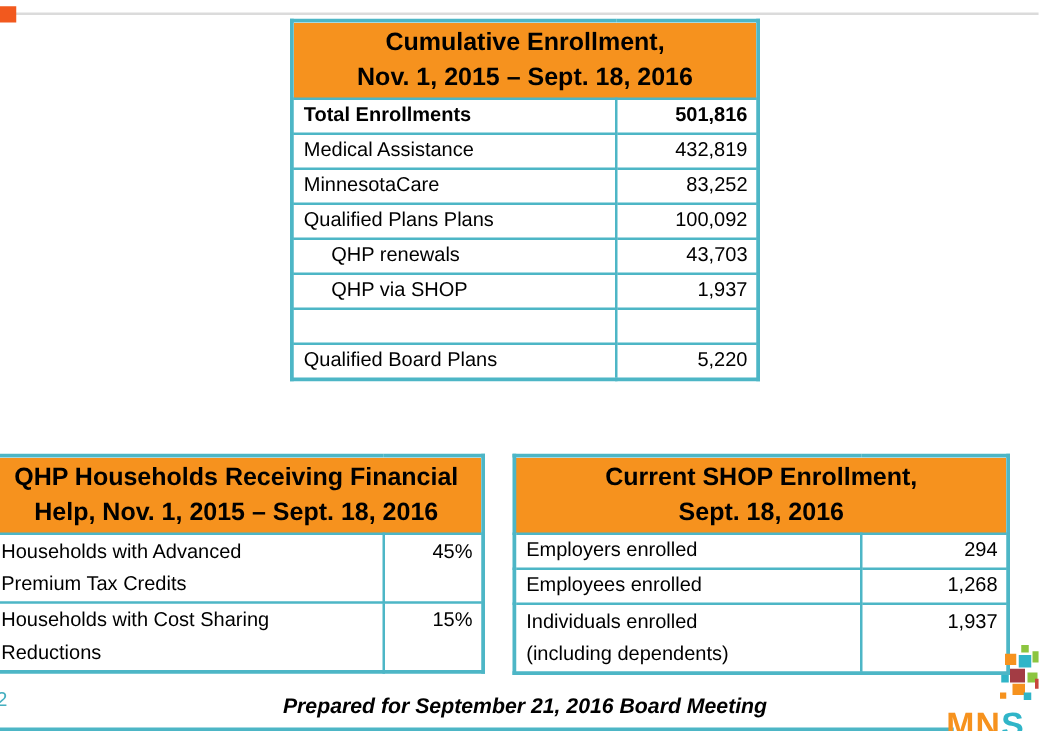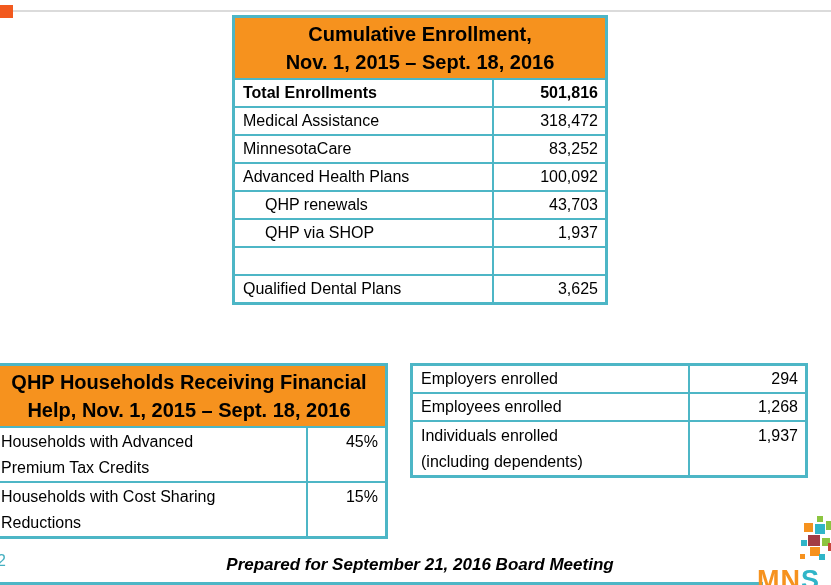--- a/index.html
+++ b/index.html
@@ -85,45 +85,45 @@
       <span>Cumulative Enrollment,</span>
       <span>Nov. 1, 2015 – Sept. 18, 2016</span>
     </th>
   </tr>
   <tr class="r30 bold">
     <td class="lbl">Total Enrollments</td>
     <td class="val">501,816</td>
   </tr>
   <tr class="r30">
     <td class="lbl">Medical Assistance</td>
-    <td class="val">318,472</td>
+    <td class="val">432,819</td>
   </tr>
   <tr class="r30">
     <td class="lbl">MinnesotaCare</td>
     <td class="val">83,252</td>
   </tr>
   <tr class="r30">
-    <td class="lbl">Advanced Health Plans</td>
+    <td class="lbl">Qualified Plans Plans</td>
     <td class="val">100,092</td>
   </tr>
   <tr class="r30">
     <td class="lbl indent">QHP renewals</td>
     <td class="val">43,703</td>
   </tr>
   <tr class="r30">
     <td class="lbl indent">QHP via SHOP</td>
     <td class="val">1,937</td>
   </tr>
   <tr class="r30">
     <td class="lbl"></td>
     <td class="val"></td>
   </tr>
   <tr class="r30">
-    <td class="lbl">Qualified Dental Plans</td>
-    <td class="val">3,625</td>
+    <td class="lbl">Qualified Board Plans</td>
+    <td class="val">5,220</td>
   </tr>
 </tbody>
   </table>
 
 <table class="tbl" id="financial-table">
   <colgroup>
       <col class="c1">
       <col class="c2">
     </colgroup>
   <tbody>
@@ -149,20 +149,26 @@
   </tr>
 </tbody>
   </table>
 
 <table class="tbl" id="shop-table">
   <colgroup>
       <col class="c1">
       <col class="c2">
     </colgroup>
   <tbody>
+      <tr>
+    <th class="hdr" colspan="2">
+      <span>Current SHOP Enrollment,</span>
+      <span>Sept. 18, 2016</span>
+    </th>
+  </tr>
   <tr class="r30">
     <td class="lbl">Employers enrolled</td>
     <td class="val">294</td>
   </tr>
   <tr class="r30">
     <td class="lbl">Employees enrolled</td>
     <td class="val">1,268</td>
   </tr>
   <tr class="r55">
     <td class="lbl top">

